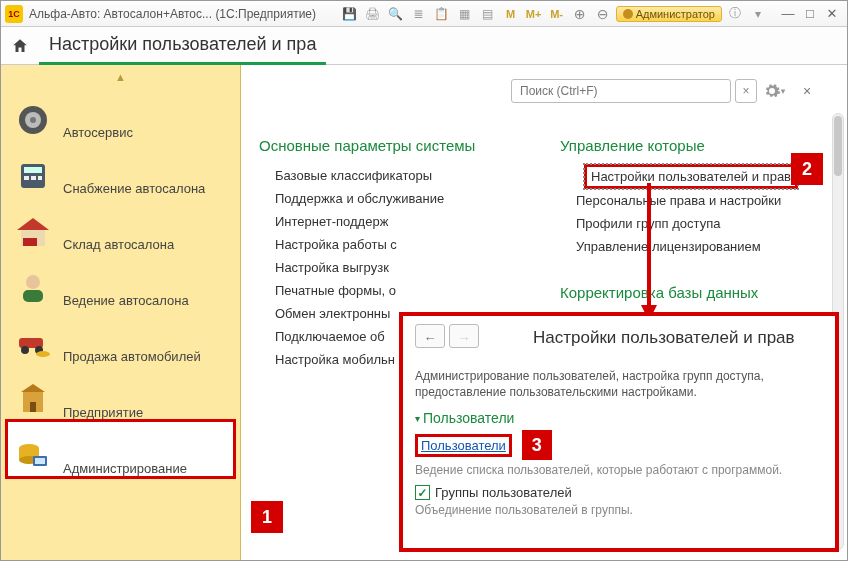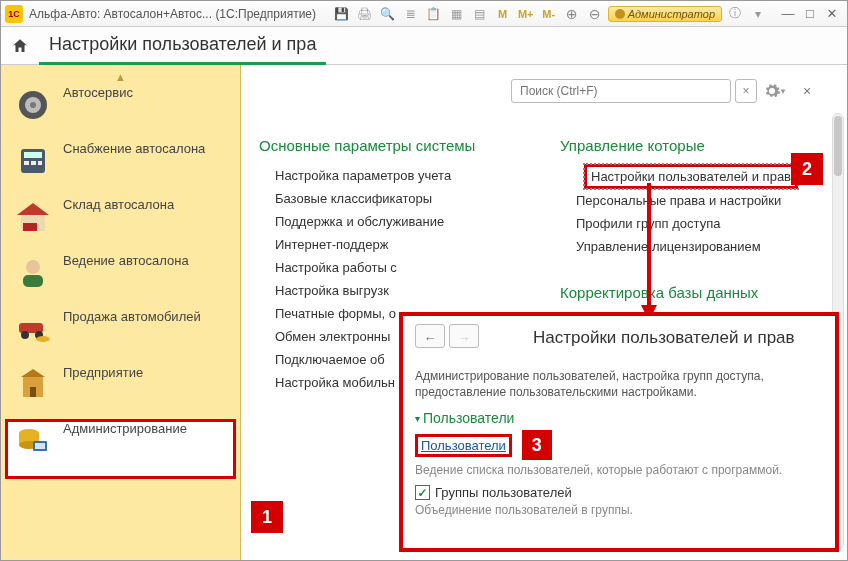--- a/index.html
+++ b/index.html
@@ -7,35 +7,35 @@
   .window { width:848px; height:561px; background:#fff; border:1px solid #999; position:relative; display:flex; flex-direction:column; }
   
   
   .titlebar { height:26px; background:linear-gradient(#fdfdfd,#f4f4f4); border-bottom:1px solid #ccc; display:flex; align-items:center; padding:12px 4px; font-size:12px; color:#555; }
   .titlebar .logo { width:18px; height:18px; background:#f7c600; border-radius:3px; font-size:9px; font-weight:bold; display:flex; align-items:center; justify-content:center; color:#a00; margin-right:6px; }
   .titlebar .appname { flex:0 0 auto; color:#555; }
   .titlebar .tbicons { display:flex; align-items:center; margin-left:auto; gap:3px; }
   .tbicon { width:20px; height:18px; display:flex; align-items:center; justify-content:center; color:#999; font-size:12px; }
   .tbicon.m { color:#c9a32b; font-weight:bold; font-size:11px; }
   .tbicon.plus { color:#888; font-size:14px;}
-  .admin-badge { background:linear-gradient(#ffe9a8,#ffd24a); border:1px solid #d9b43b; border-radius:3px; padding:1px 6px; font-size:11px; color:#6b5410; display:flex; align-items:center; gap:3px;font-style:italic;}
+  .admin-badge { background:linear-gradient(#ffe9a8,#ffd24a); border:1px solid #d9b43b; border-radius:3px; padding:1px 6px; font-size:11px; color:#6b5410; display:flex; align-items:center; gap:3px;}
   .admin-badge .adm-icon{width:10px;height:10px;background:#c58f1d;border-radius:50%;}
   .win-controls { display:flex; margin-left:6px; }
   .win-btn { width:22px; height:18px; display:flex; align-items:center; justify-content:center; color:#666; font-size:13px; }
   
   
   .tabbar { height:38px; border-bottom:1px solid #ccc; display:flex; align-items:center; padding:0 6px; gap:6px; background:#fdfdfd;}
   .home-tab { width:26px; height:26px; display:flex; align-items:center; justify-content:center; color:#444; font-size:16px;}
   .active-tab { border-bottom:3px solid #1a9c4a; height:38px; display:flex; align-items:center; padding:0 10px; color:#333; font-size:18px;}
   
   
   .body { flex:1; display:flex; min-height:0; }
   .sidebar { width:240px; background:#fde9a1; border-right:1px solid #d4b85a; display:flex; flex-direction:column; padding:4px 6px; overflow:hidden; }
   .side-scroll-arrow { text-align:center; color:#b89b3d; font-size:11px; padding:2px 0;}
-  .side-item { display:flex; align-items:flex-start; height:56px; gap:10px; padding:0 6px; color:#444; font-size:13px; border-bottom:1px solid rgba(0,0,0,0); }
+  .side-item { display:flex; align-items:flex-end; height:56px; gap:10px; padding:0 6px; color:#444; font-size:13px; border-bottom:1px solid rgba(0,0,0,0); }
   .side-item .icon { width:40px; height:40px; display:flex; align-items:center; justify-content:center; }
   .side-item.selected { background:#fff; outline:3px solid #d40000; outline-offset:-1px; }
   
   .content { flex:1; position:relative; background:#fff; overflow:hidden; }
   .search-row { position:absolute; top:14px; right:30px; display:flex; align-items:center; gap:4px;justify-content:flex-end; }
   .search-box { width:220px; height:24px; border:1px solid #bbb; border-radius:3px; display:flex; align-items:center; }
   .search-box input{ flex:1; border:none; outline:none; padding:0 8px; font-size:12px; color:#888; background:transparent;}
   .search-clear { width:22px; height:24px; border:1px solid #bbb; border-radius:3px; display:flex; align-items:center; justify-content:center; color:#888; font-size:12px;}
   .gear-btn-top { width:26px; height:24px; display:flex; align-items:center; justify-content:center; color:#999; }
   .close-content { width:20px; display:flex; align-items:center; justify-content:center; color:#777; font-size:14px; margin-left:6px;}
@@ -211,21 +211,20 @@
         </div>
         <div class="close-content">×</div>
       </div>
       <div class="scrollbar-v">
           <div class="thumb"></div>
         </div>
 
       <div class="main-cols">
         <div class="col">
           <h3 class="green">Основные параметры системы</h3>
-          <div class="link-item">Настройка параметров учета</div>
           <div class="link-item">Базовые классификаторы</div>
 
           <div class="link-item">Поддержка и обслуживание</div>
           <div class="link-item">Интернет-поддерж</div>
           <div class="link-item">Настройка работы с</div>
           <div class="link-item">Настройка выгрузк</div>
           <div class="link-item">Печатные формы, о</div>
           <div class="link-item">Обмен электронны</div>
           <div class="link-item">Подключаемое об</div>
           <div class="link-item">Настройка мобильн</div>

